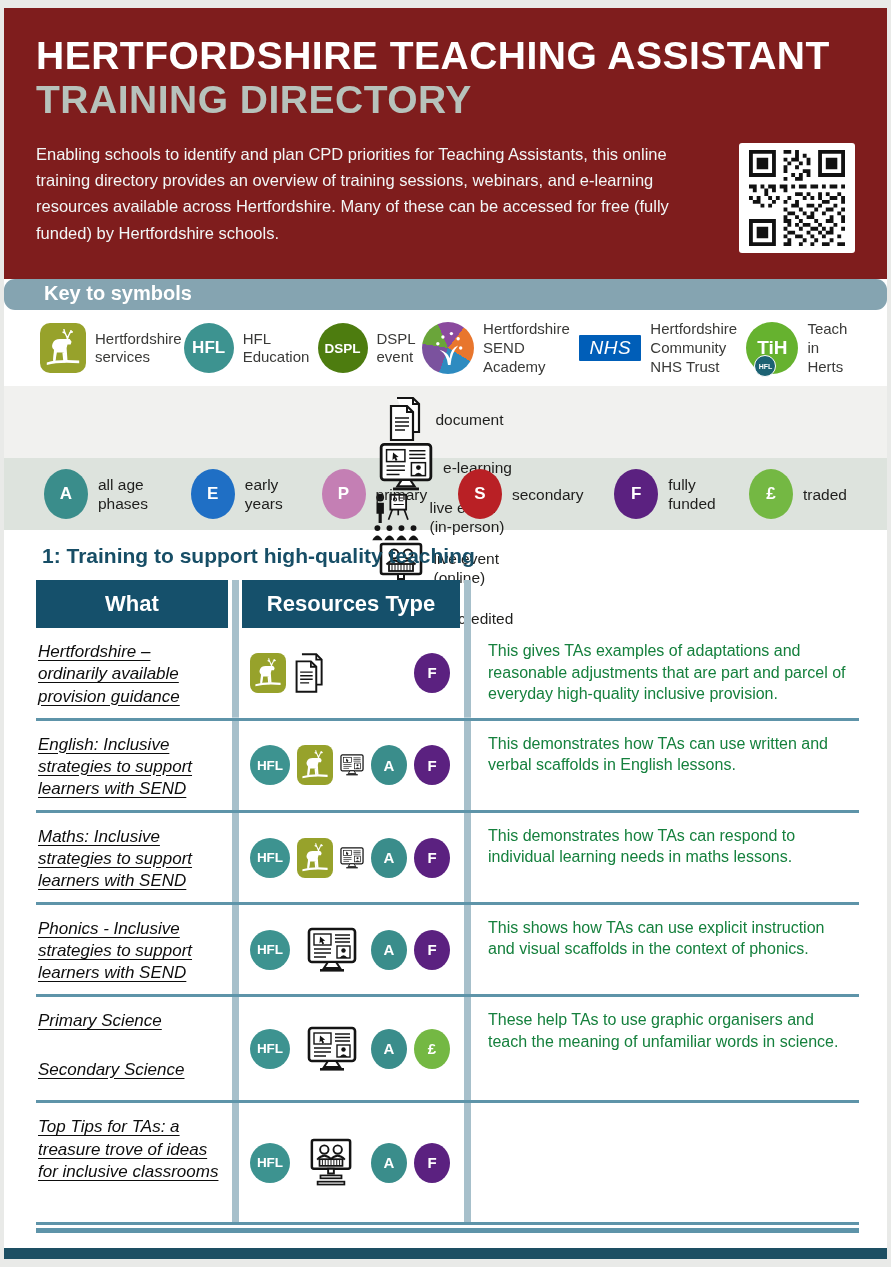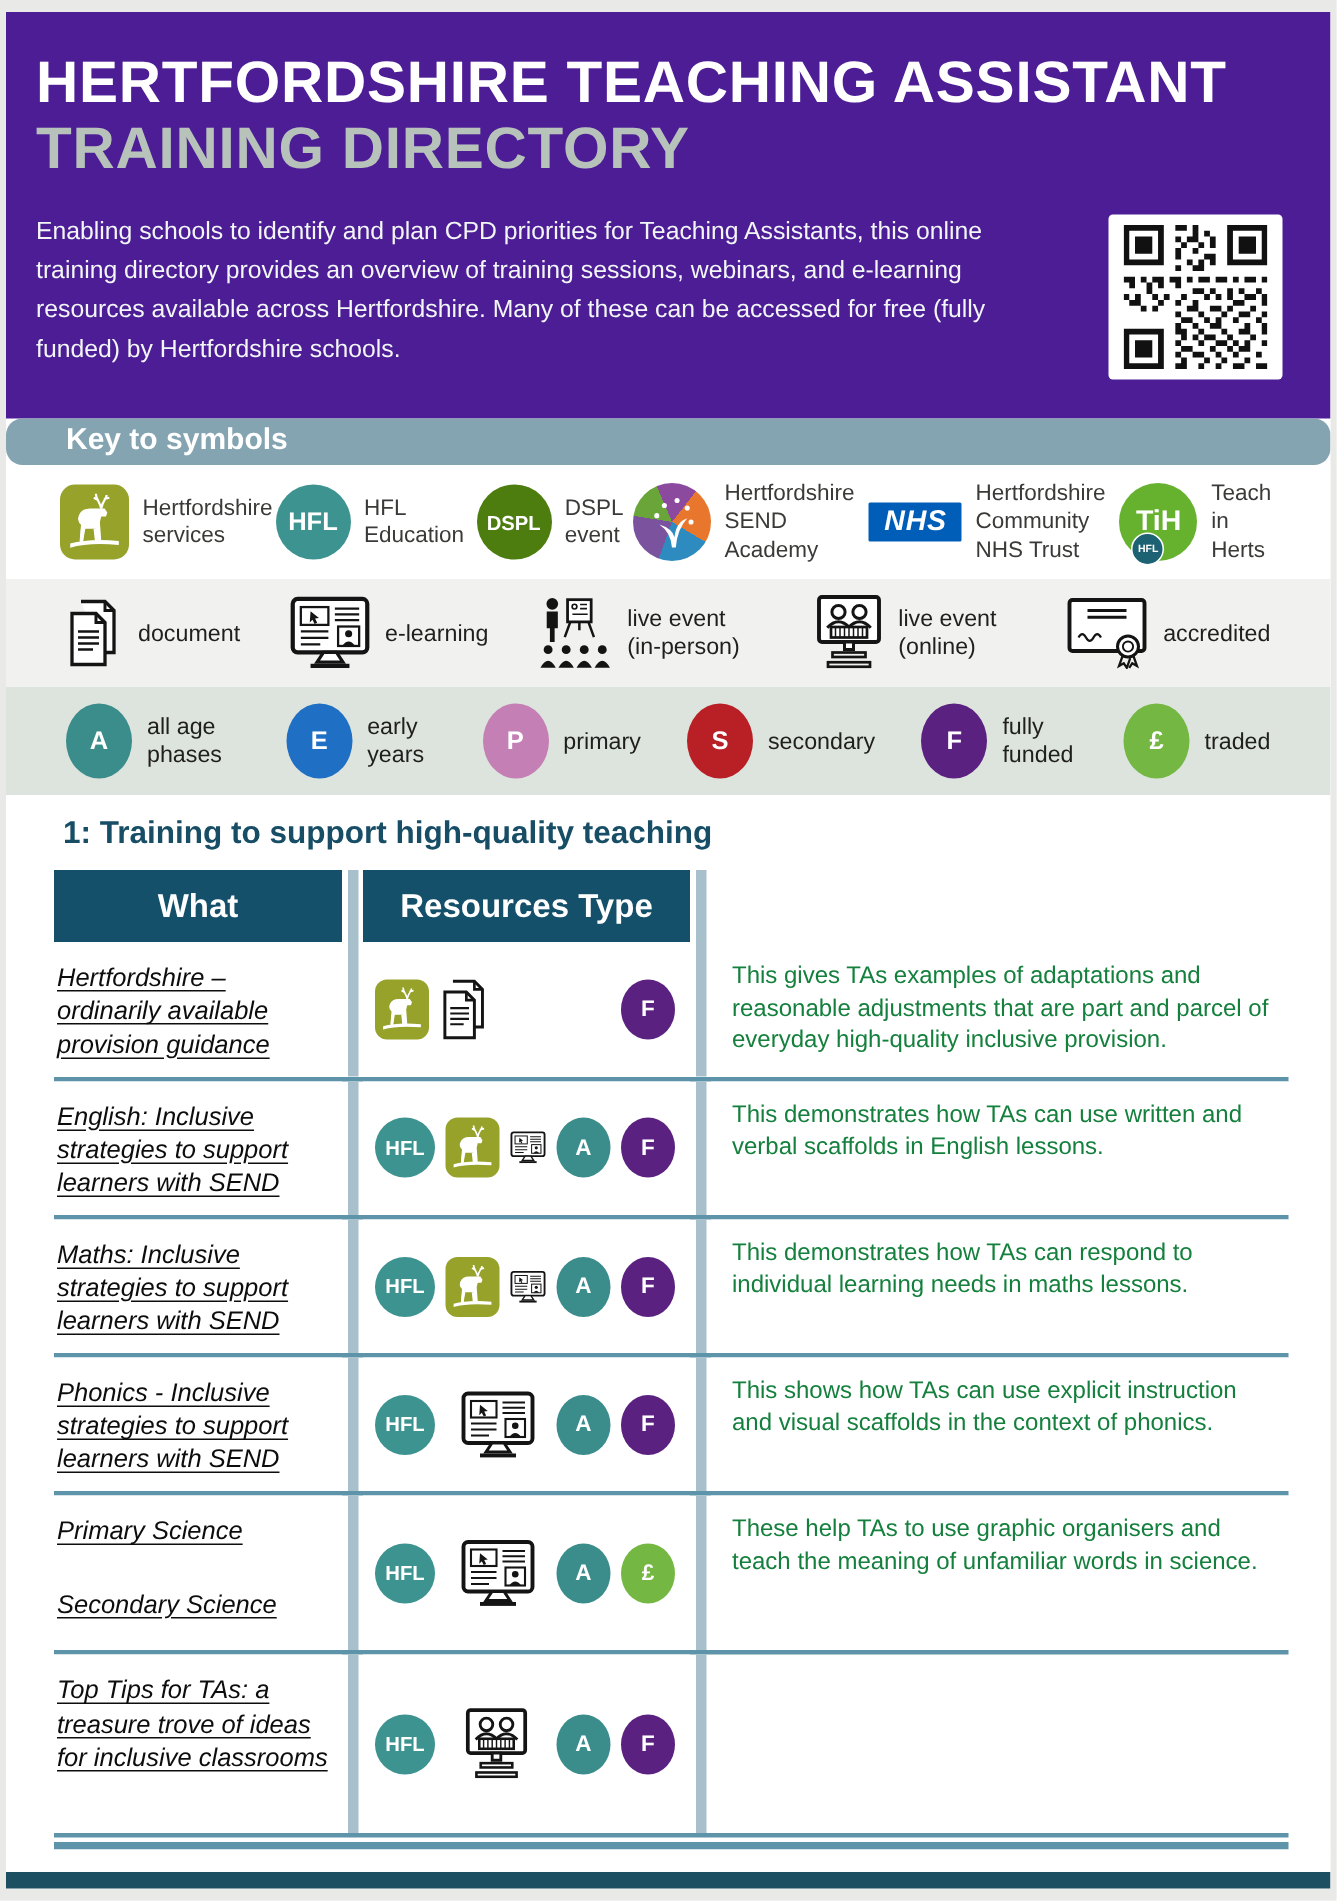--- a/index.html
+++ b/index.html
@@ -1,21 +1,21 @@
 <!DOCTYPE html>
 <html><head>
 <meta charset="utf-8">
 <style>
   html,body{margin:0;padding:0;}
   body{width:891px;font-family:"Liberation Sans","DejaVu Sans",sans-serif;background:#e9eae8;}
   .page{width:891px;height:1267px;background:#e9eae8;padding:8px 4px;box-sizing:border-box;}
   .sheet{width:883px;height:1251px;background:#ffffff;overflow:hidden;}
 
   
-  .hero{background:#4c1d95;padding:26px 32px 26px 20px;}
+  .hero{background:#7f1d1d;padding:26px 32px 26px 32px;}
   .hero h1{margin:0;color:#ffffff;font-size:39px;font-weight:700;letter-spacing:.5px;line-height:1.12;}
   .hero h2{margin:0;color:#b7c2bb;font-size:39px;font-weight:700;letter-spacing:.5px;line-height:1.12;}
   .hero-body{display:flex;justify-content:space-between;align-items:flex-start;margin-top:20px;}
   .hero-body p{margin:0;width:648px;color:#f2f6f6;font-size:16.5px;line-height:1.58;}
   .qr-box{width:116px;height:110px;background:#ffffff;border-radius:3px;display:flex;align-items:center;justify-content:center;margin-top:2px;}
   .qr-box svg{width:96px;height:96px;}
 
   
   .keybar{background:#85a4b1;color:#ffffff;font-size:20px;font-weight:700;padding:3px 0 5px 40px;border-radius:11px;}
 
@@ -23,26 +23,26 @@
   .orgs{background:#ffffff;display:flex;align-items:center;justify-content:space-between;padding:12px 36px;height:52px;}
   .org{display:flex;align-items:center;gap:9px;}
   .org-label{font-size:15px;line-height:1.25;color:#3a3a38;}
   .logo-herts{width:46px;height:50px;border-radius:10px;background:#97a22b;display:flex;align-items:center;justify-content:center;flex:0 0 auto;}
   .logo-herts svg{width:36px;height:40px;}
   .circle-logo{border-radius:50%;display:flex;align-items:center;justify-content:center;color:#fff;font-weight:700;flex:0 0 auto;}
   .logo-hfl{width:50px;height:50px;background:#3d9390;font-size:17px;}
   .logo-dspl{width:50px;height:50px;background:#4d7c0f;font-size:13.5px;}
   .logo-send{width:52px;height:52px;position:relative;background:conic-gradient(from 200deg,#7b529e 0 22%,#6aa53a 22% 38%,#8b4a9e 38% 55%,#e8762d 55% 78%,#2e8bc0 78% 100%);}
   .logo-send svg{width:44px;height:44px;position:relative;}
-  .logo-nhs{width:62px;height:26px;background:#005eb8;color:#fff;display:flex;align-items:center;justify-content:center;font-weight:700;font-style:italic;font-size:19px;letter-spacing:.5px;border-radius:1px;flex:0 0 auto;}
+  .logo-nhs{width:62px;height:26px;background:#005eb8;color:#fff;display:flex;align-items:center;justify-content:center;font-weight:400;font-style:italic;font-size:19px;letter-spacing:.5px;border-radius:1px;flex:0 0 auto;}
   .logo-tih{width:52px;height:52px;background:#66b22f;font-size:19px;position:relative;}
   .tih-sub{position:absolute;left:8px;bottom:-3px;width:20px;height:20px;border-radius:50%;background:#1c6273;color:#fff;font-size:7px;font-weight:700;display:flex;align-items:center;justify-content:center;border:1px solid #fff;}
 
   
-  .formats{background:#f1f1ef;display:flex;align-items:center;justify-content:space-between;padding:10px 40px;height:52px;}
+  .formats{background:#f1f1ef;display:flex;align-items:center;justify-content:space-between;padding:10px 40px;height:52px;flex-direction:column;}
   .format{display:flex;align-items:center;gap:10px;}
   .format svg{flex:0 0 auto;}
   .format-label{font-size:15.5px;line-height:1.25;color:#1f1f1d;}
 
   
   .badgekey{background:#dde3dd;display:flex;align-items:center;justify-content:space-between;padding:10px 40px;height:52px;}
   .bk-item{display:flex;align-items:center;gap:10px;}
   .badge{border-radius:50%;display:flex;align-items:center;justify-content:center;color:#fff;font-weight:700;flex:0 0 auto;}
   .bk-item .badge{width:44px;height:50px;font-size:17px;}
   .bk-label{font-size:15.5px;line-height:1.25;color:#1f1f1d;}

